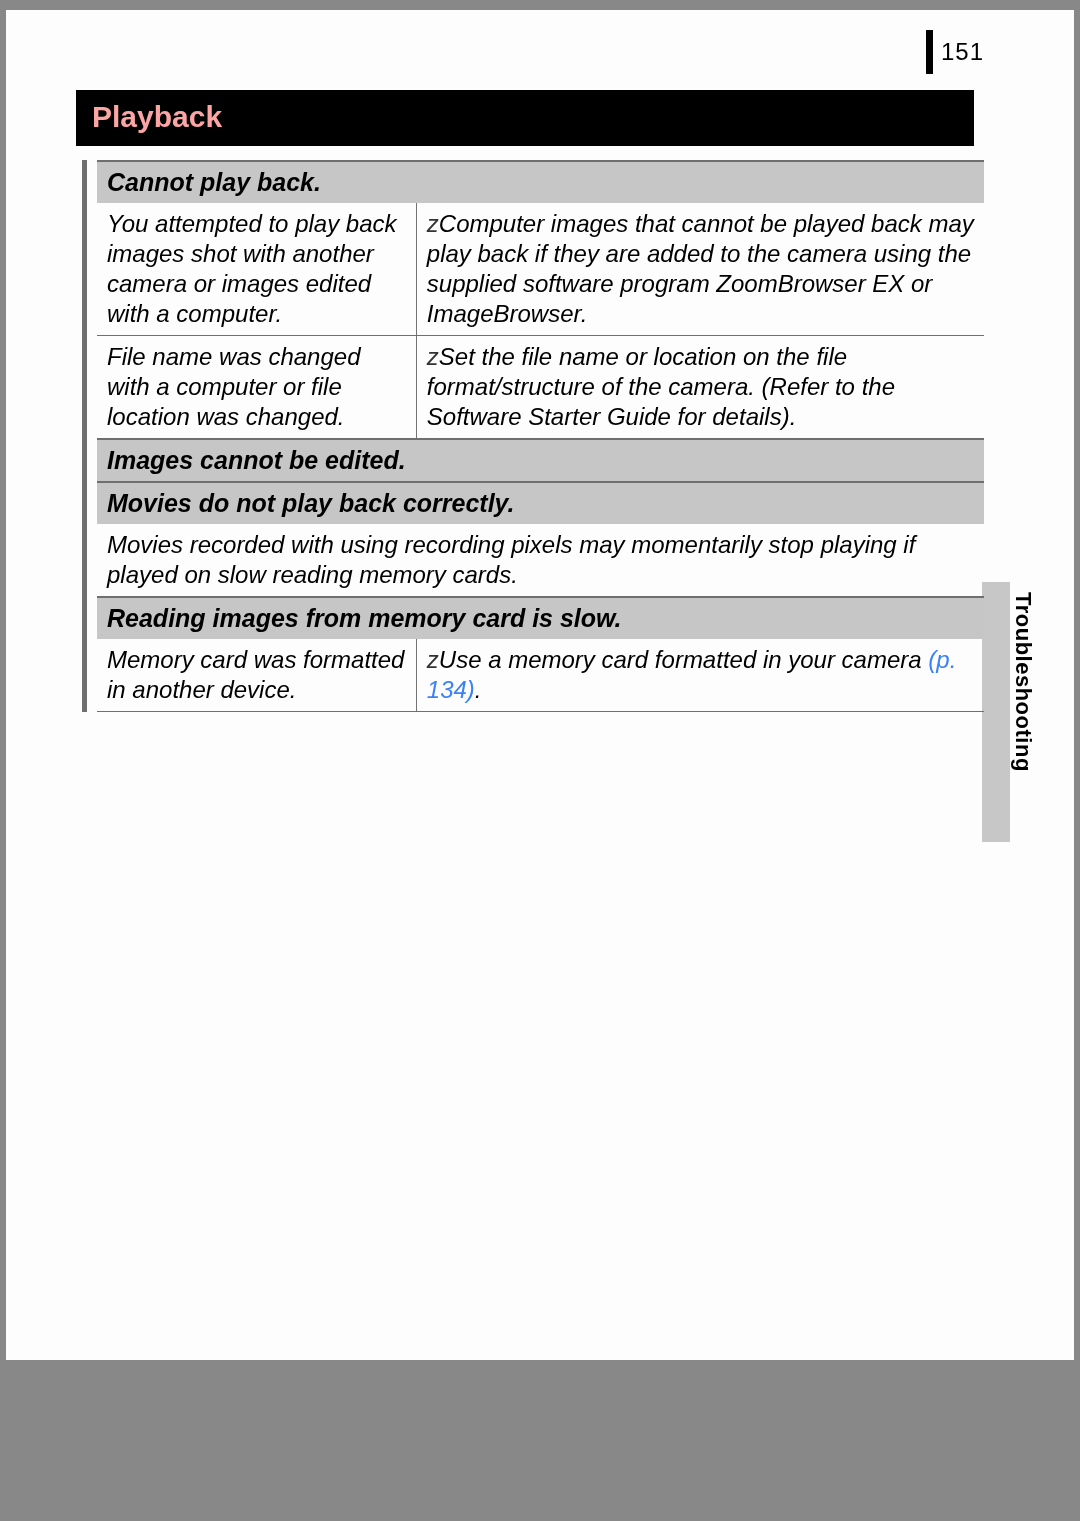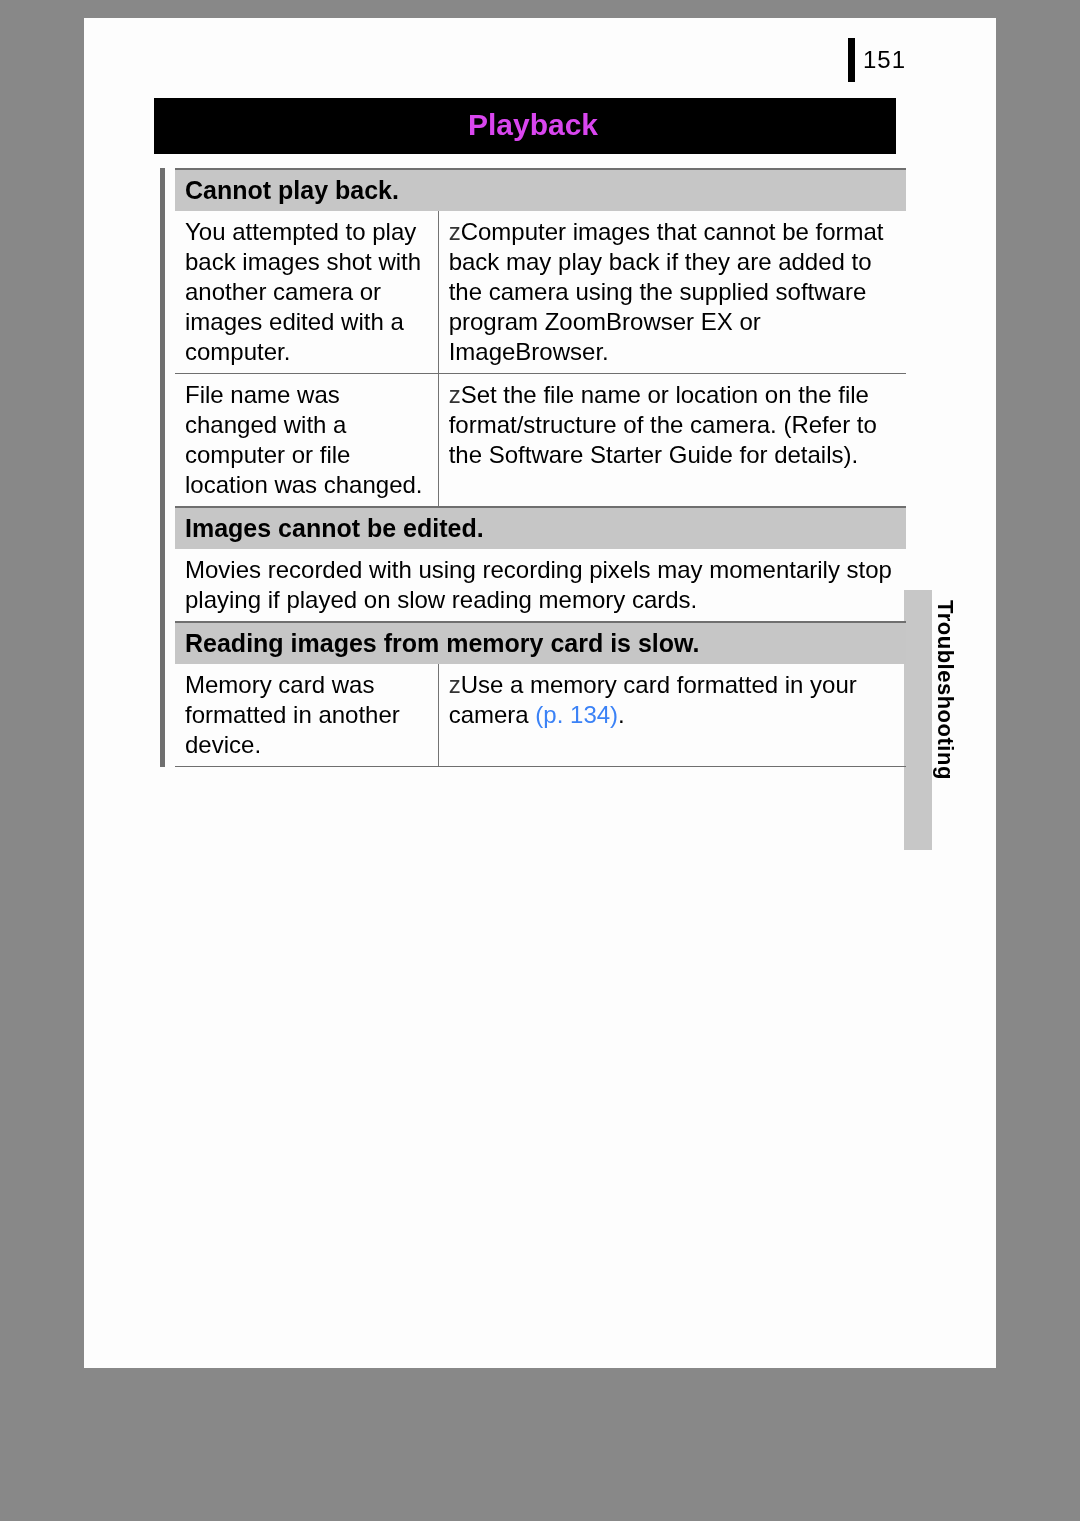--- a/index.html
+++ b/index.html
@@ -4,23 +4,23 @@
 <style>
   * { box-sizing: border-box; margin: 0; padding: 0; }
   html, body {
     width: 1080px;
     height: 1521px;
     background: #888;
     font-family: Arial, Helvetica, sans-serif;
   }
   .page {
     position: relative;
-    width: 912px;
+    width: 1068px;
     height: 1350px;
-    margin: 18px auto 0 auto;
+    margin: 10px auto 0 auto;
     background: #fdfdfd;
     padding: 16px;
   }
   .pgnum-wrap {
     position: absolute;
     top: 28px;
     right: 90px;
     display: flex;
     align-items: flex-start;
   }
@@ -36,34 +36,33 @@
     color: #000;
     letter-spacing: 1px;
   }
   .section-black {
     position: absolute;
     top: 80px;
     left: 70px;
     right: 100px;
     height: 56px;
     background: #000;
-    color: #d946ef;
+    color: #fca5a5;
     font-size: 30px;
     font-weight: bold;
     padding: 10px 0 0 16px;
-    text-align: center;
   }
   .content {
     position: absolute;
     top: 150px;
     left: 76px;
     right: 90px;
     border-left: 5px solid #6f6f6f;
   }
-  .inner { margin-left: 10px; }
+  .inner { margin-left: 10px; font-style: italic; }
   table {
     width: 100%;
     border-collapse: collapse;
     font-size: 24px;
     color: #000;
   }
   th.subhead {
     background: #c6c6c6;
     font-weight: bold;
     text-align: left;
@@ -119,31 +118,34 @@
   <div class="content">
     <div class="inner">
       <table>
 
         <tbody>
             <tr>
               <th class="subhead" colspan="2">Cannot play back.</th>
             </tr>
         <tr>
           <td class="left">You attempted to play back images shot with another camera or images edited with a computer.</td>
-          <td><span class="z">z</span><span>Computer images that cannot be format back may play back if they are added to the camera using the supplied software program ZoomBrowser EX or ImageBrowser.</span></td>
+          <td><span class="z">z</span><span>Computer images that cannot be played back may play back if they are added to the camera using the supplied software program ZoomBrowser EX or ImageBrowser.</span></td>
         </tr>
         <tr>
           <td class="left">File name was changed with a computer or file location was changed.</td>
           <td><span class="z">z</span><span>Set the file name or location on the file format/structure of the camera. (Refer to the Software Starter Guide for details).</span></td>
         </tr>
 
         <tr>
               <th class="subhead" colspan="2">Images cannot be edited.</th>
             </tr>
 
+        <tr>
+              <th class="subhead" colspan="2">Movies do not play back correctly.</th>
+            </tr>
         <tr>
           <td class="full" colspan="2">Movies recorded with using recording pixels may momentarily stop playing if played on slow reading memory cards.</td>
         </tr>
 
         <tr>
               <th class="subhead" colspan="2">Reading images from memory card is slow.</th>
             </tr>
         <tr>
           <td class="left">Memory card was formatted in another device.</td>
           <td><span class="z">z</span><span>Use a memory card formatted in your camera </span><span class="link">(p. 134)</span><span>.</span></td>

